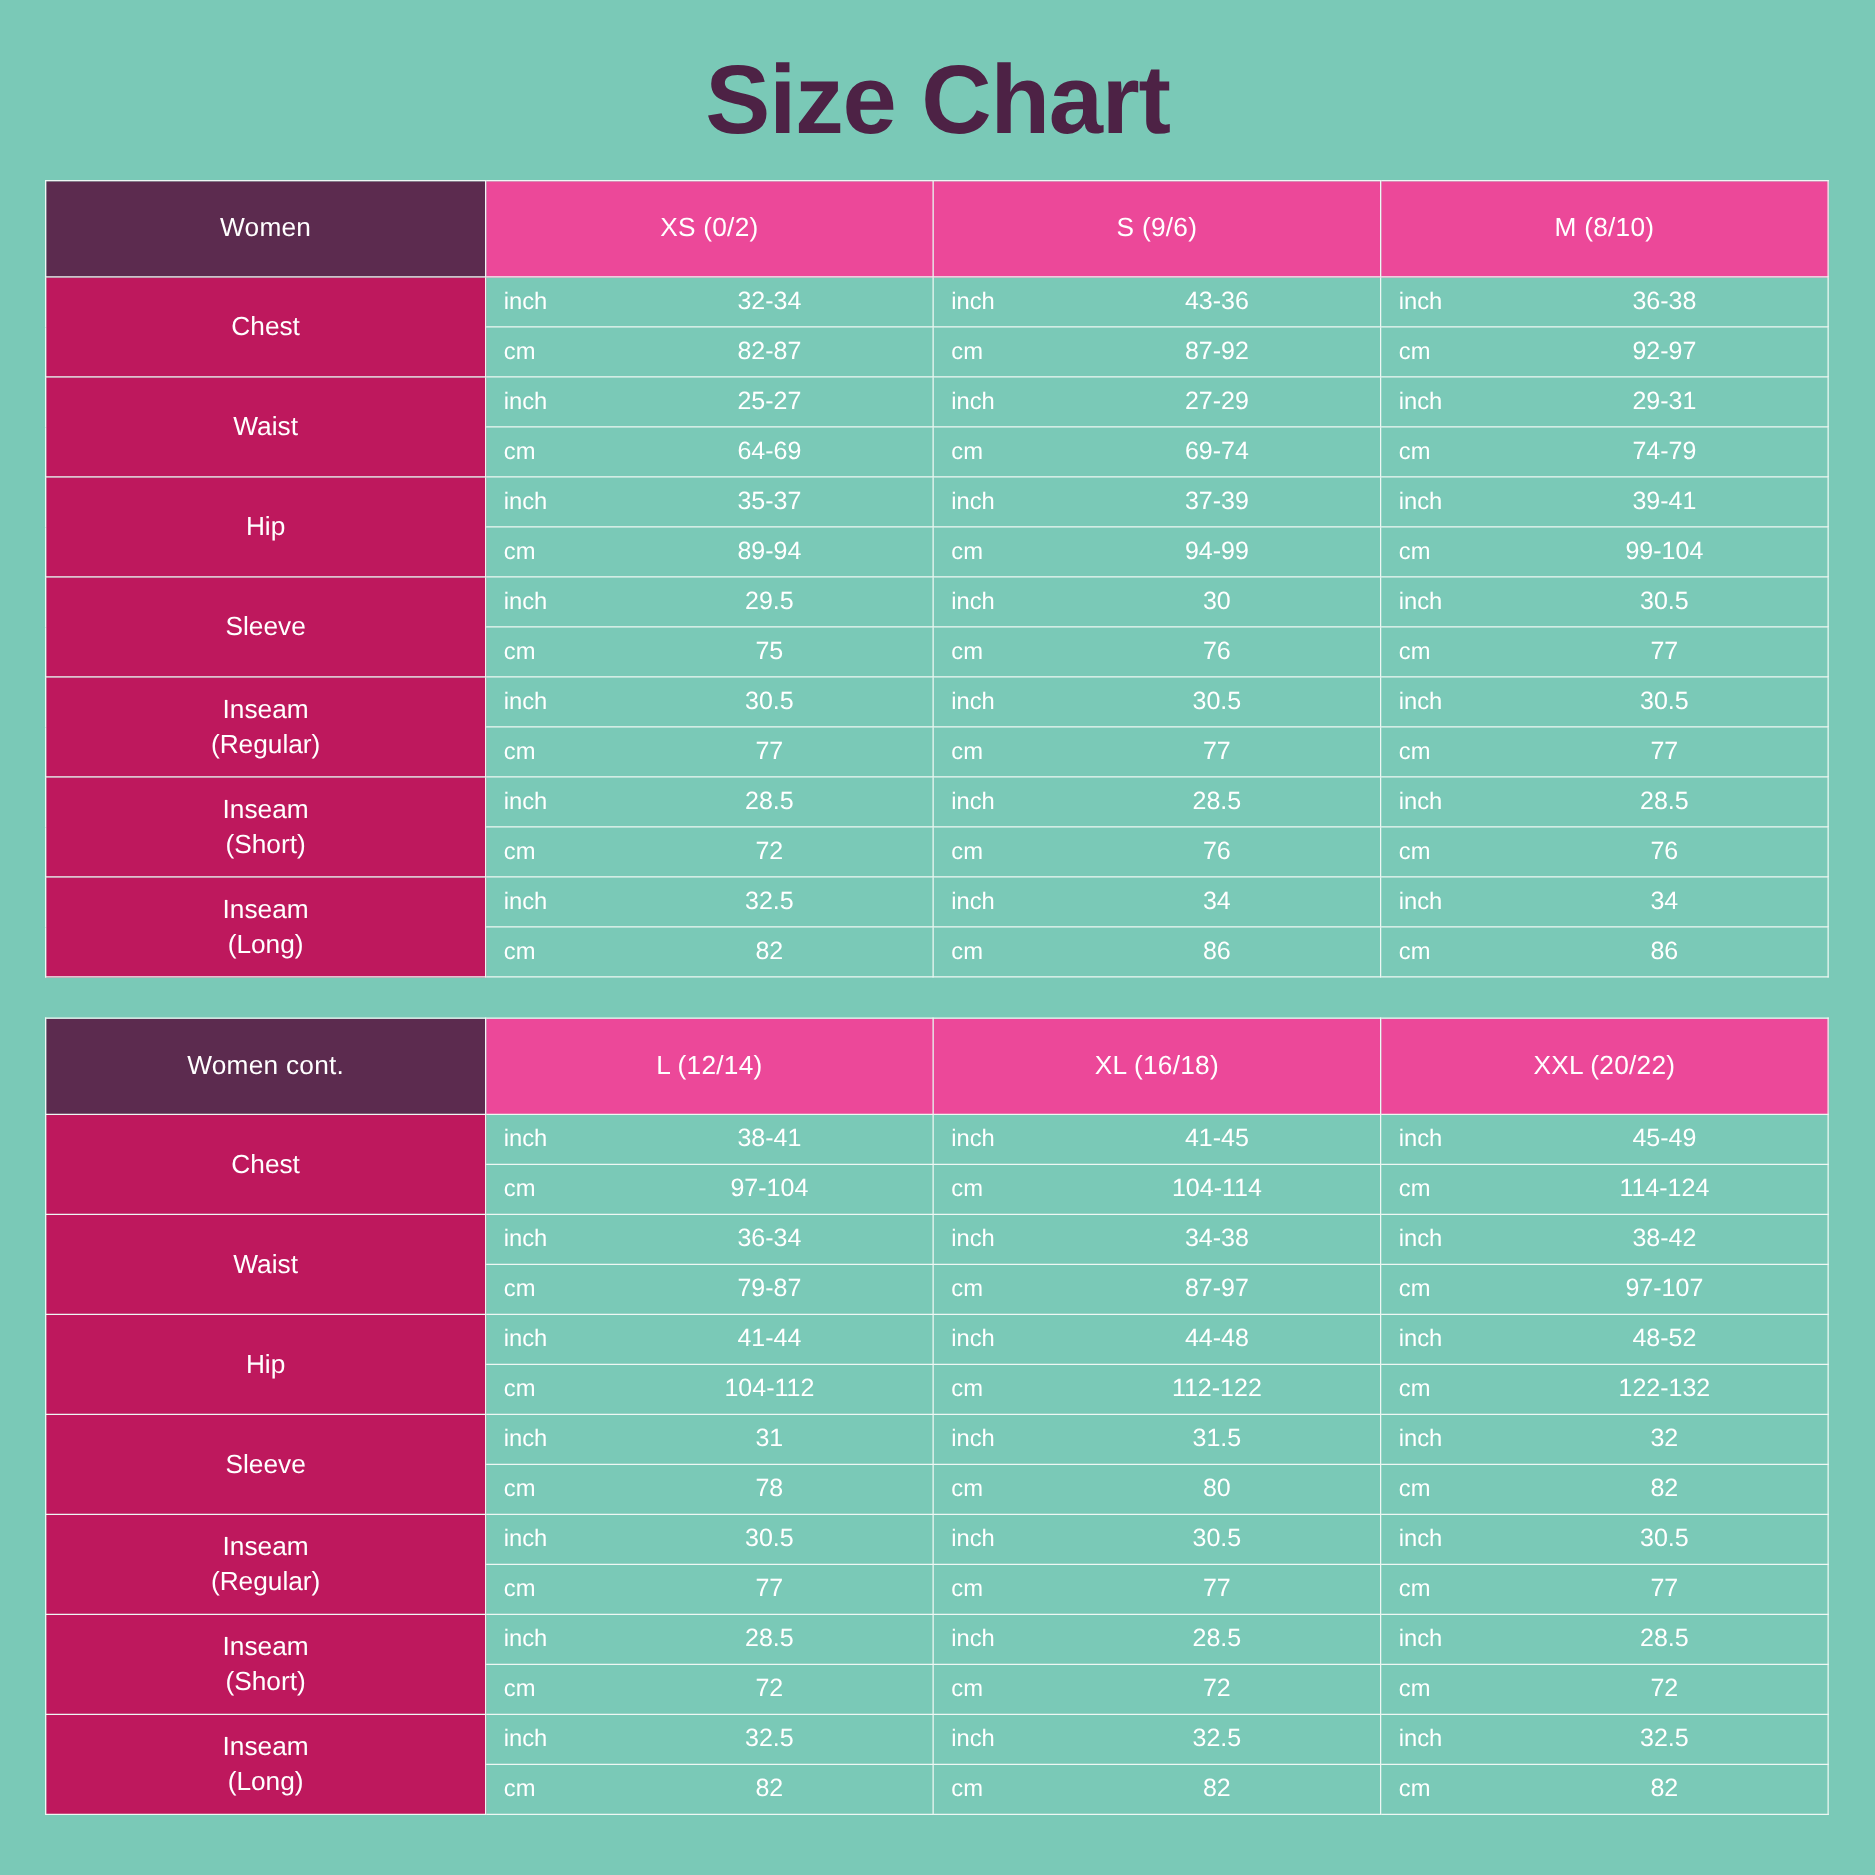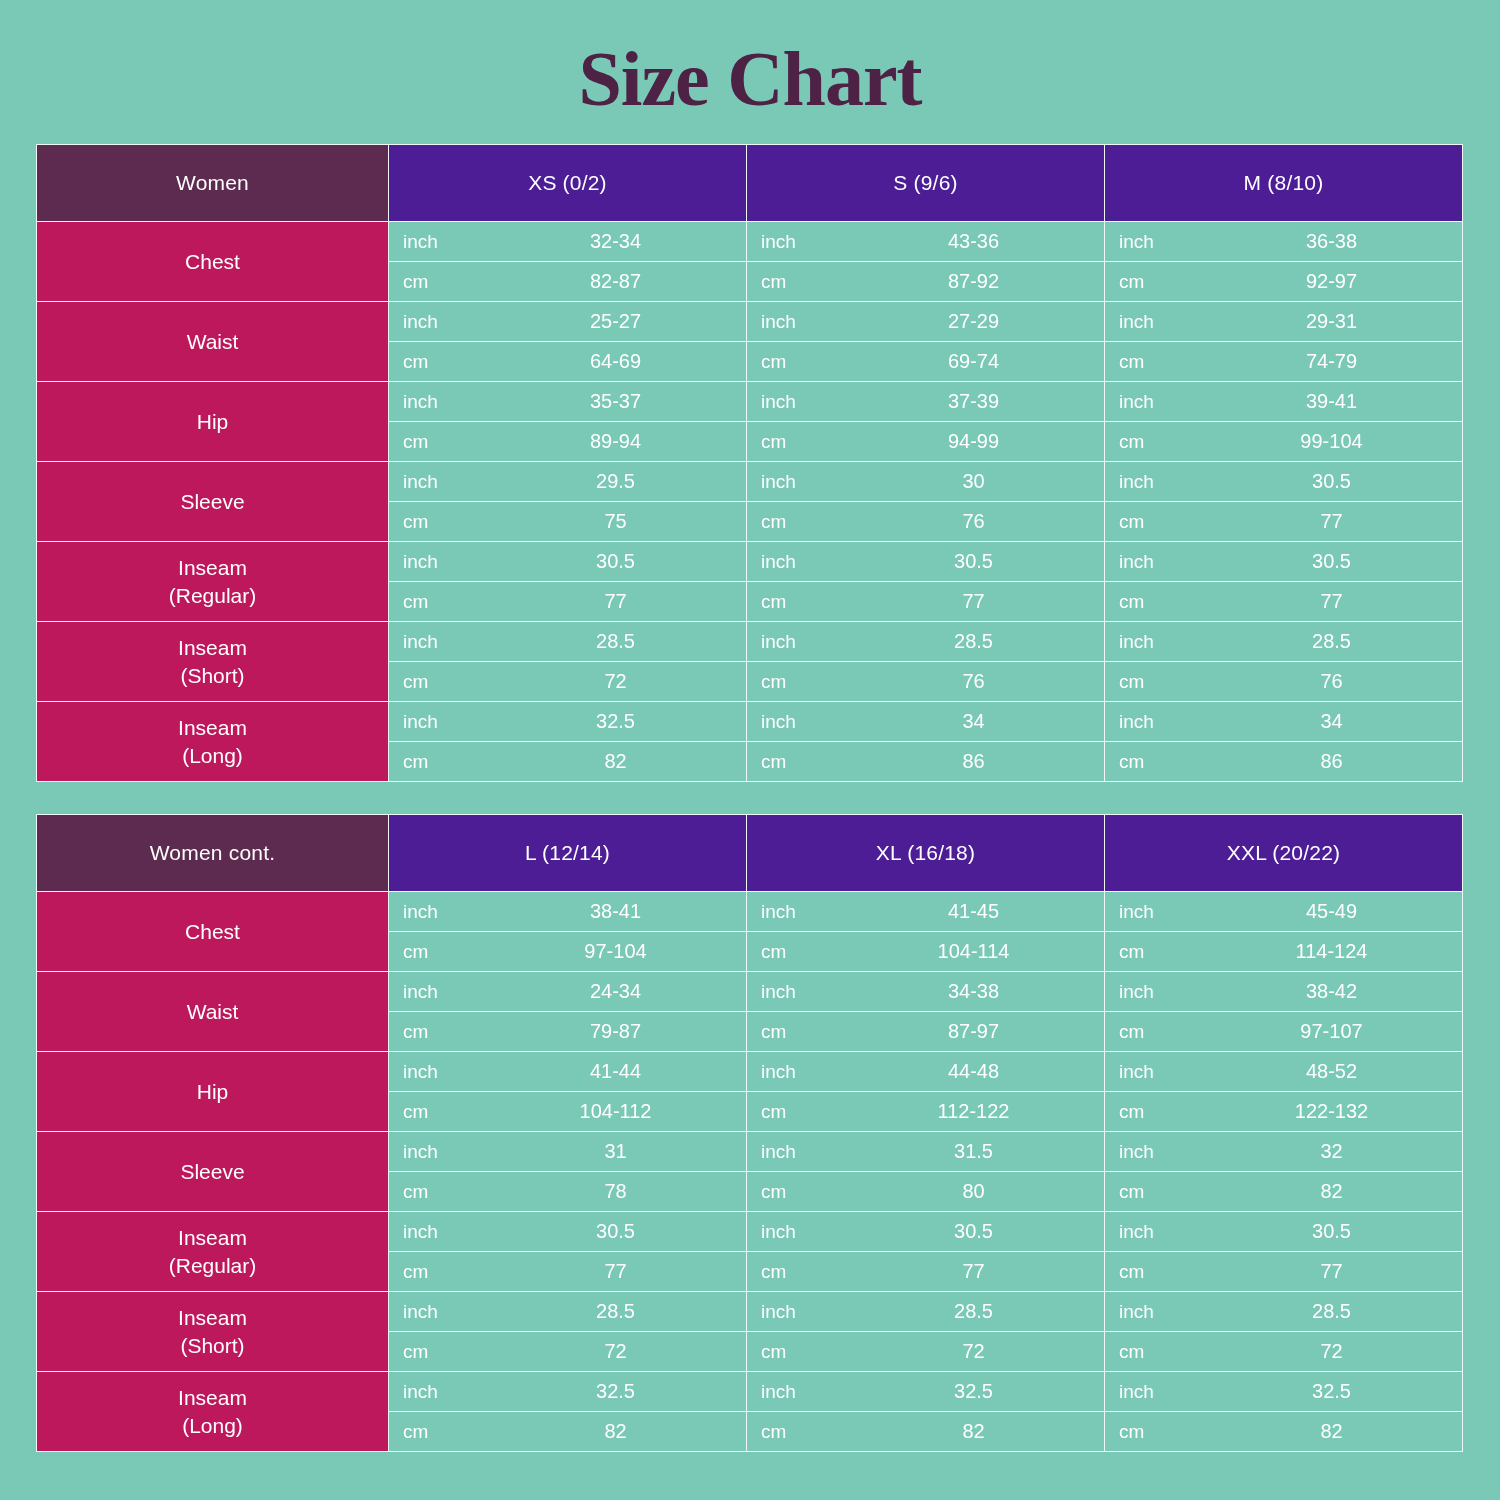--- a/index.html
+++ b/index.html
@@ -17,21 +17,21 @@
   .page {
     width: 1500px;
     height: 1500px;
     box-sizing: border-box;
     padding: 34px 36px 30px 36px;
     display: flex;
     flex-direction: column;
   }
   .chart-title {
     text-align: center;
-    font-family: Liberation Serif, serif;
+    font-family: Liberation Sans, sans-serif;
     font-weight: bold;
     font-size: 78px;
     color: #4d2245;
     letter-spacing: -1px;
     line-height: 1.0;
     margin: 6px 0 26px 0;
   }
   table.size-table {
     border-collapse: collapse;
     width: 1232px;
@@ -46,21 +46,21 @@
   .hdr-label {
     background: #5c2b4f;
     color: #ffffff;
     font-weight: bold;
     font-size: 21px;
     text-align: center;
     height: 76px;
     letter-spacing: 0.2px;
   }
   .hdr-size {
-    background: #4c1d95;
+    background: #ec4899;
     color: #ffffff;
     font-weight: bold;
     font-size: 21px;
     text-align: center;
     height: 76px;
     letter-spacing: 0.2px;
   }
   .row-label {
     background: #be185d;
     color: #ffffff;
@@ -460,21 +460,21 @@
                 <span class="u">cm</span>
                 <span class="v">114-124</span>
               </div>
             </td>
           </tr>
           <tr class="band-dark">
             <td class="row-label" rowspan="2">Waist</td>
             <td>
               <div class="size-cell-inner">
                 <span class="u">inch</span>
-                <span class="v">24-34</span>
+                <span class="v">36-34</span>
               </div>
             </td>
             <td>
               <div class="size-cell-inner">
                 <span class="u">inch</span>
                 <span class="v">34-38</span>
               </div>
             </td>
             <td>
               <div class="size-cell-inner">

